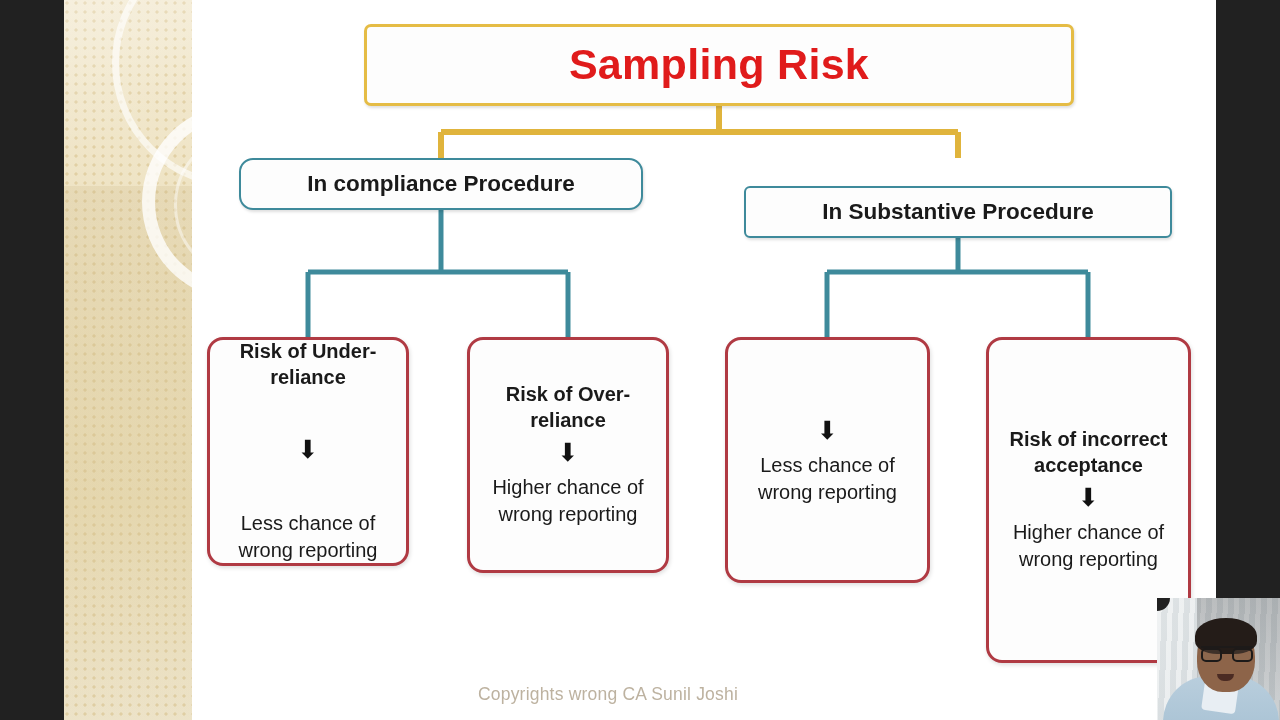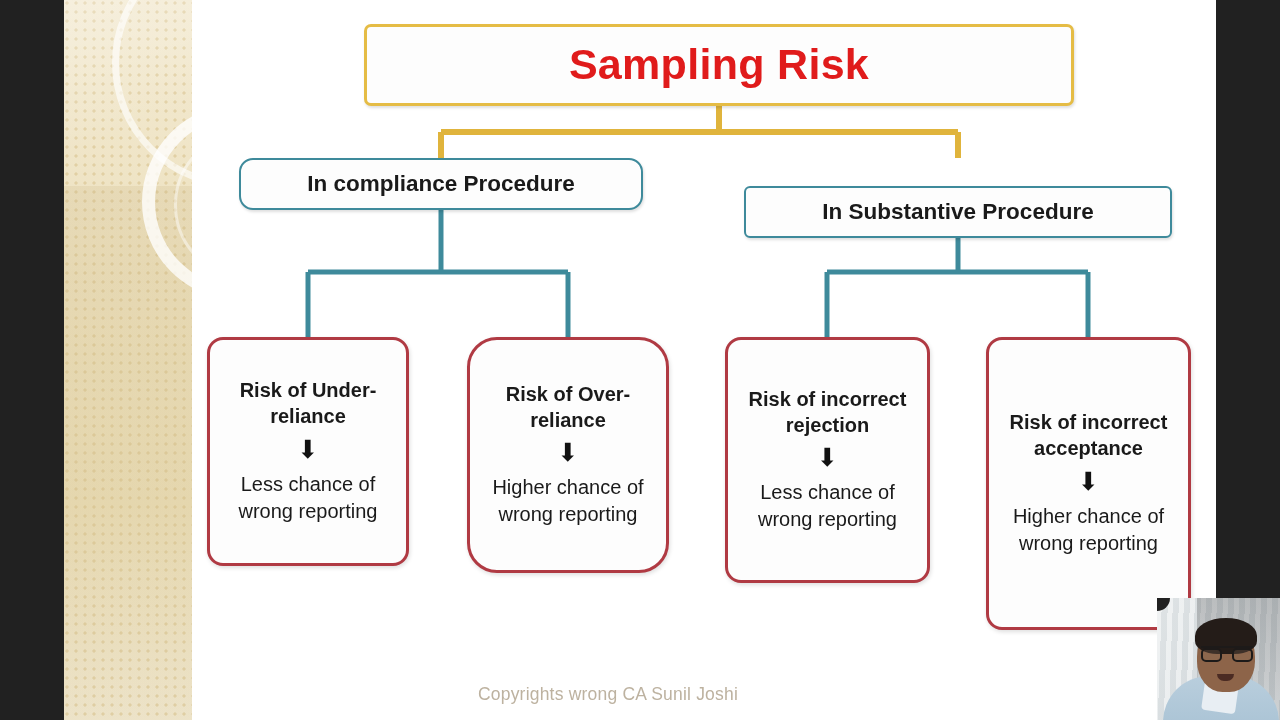--- a/index.html
+++ b/index.html
@@ -144,24 +144,24 @@
     font-weight: bold;
   }
 
   .node-leaf {
     border: 3px solid #b03a43;
     border-radius: 16px;
     box-shadow: 1px 2px 4px rgba(0,0,0,.13);
     flex-direction: column;
     padding: 0 10px;
   }
-  .node-leaf.l0 { left: 207px; top: 337px; width: 202px; height: 229px; }
-  .node-leaf.l1 { left: 467px; top: 337px; width: 202px; height: 236px; border-radius: 30px; }
+  .node-leaf.l0 { left: 207px; top: 337px; width: 202px; height: 229px; gap: 39px; }
+  .node-leaf.l1 { left: 467px; top: 337px; width: 202px; height: 236px; }
   .node-leaf.l2 { left: 725px; top: 337px; width: 205px; height: 246px; }
-  .node-leaf.l3 { left: 986px; top: 337px; width: 205px; height: 293px; }
+  .node-leaf.l3 { left: 986px; top: 337px; width: 205px; height: 326px; }
 
   .leaf-head {
     color: #1a1a1a;
     font-weight: bold;
     font-size: 20px;
     line-height: 1.28;
     margin-bottom: 4px;
   }
   .leaf-arrow {
     color: #111;
@@ -322,21 +322,20 @@
       <div class="leaf-body">Less chance of wrong reporting</div>
     </div>
 
     <div class="node node-leaf l1">
       <div class="leaf-head">Risk of Over-reliance</div>
       <div class="leaf-arrow">⬇</div>
       <div class="leaf-body">Higher chance of wrong reporting</div>
     </div>
 
     <div class="node node-leaf l2">
-      <div class="leaf-head">Risk of incorrect rejection</div>
       <div class="leaf-arrow">⬇</div>
       <div class="leaf-body">Less chance of wrong reporting</div>
     </div>
 
     <div class="node node-leaf l3">
       <div class="leaf-head">Risk of incorrect acceptance</div>
       <div class="leaf-arrow">⬇</div>
       <div class="leaf-body">Higher chance of wrong reporting</div>
     </div>
 

